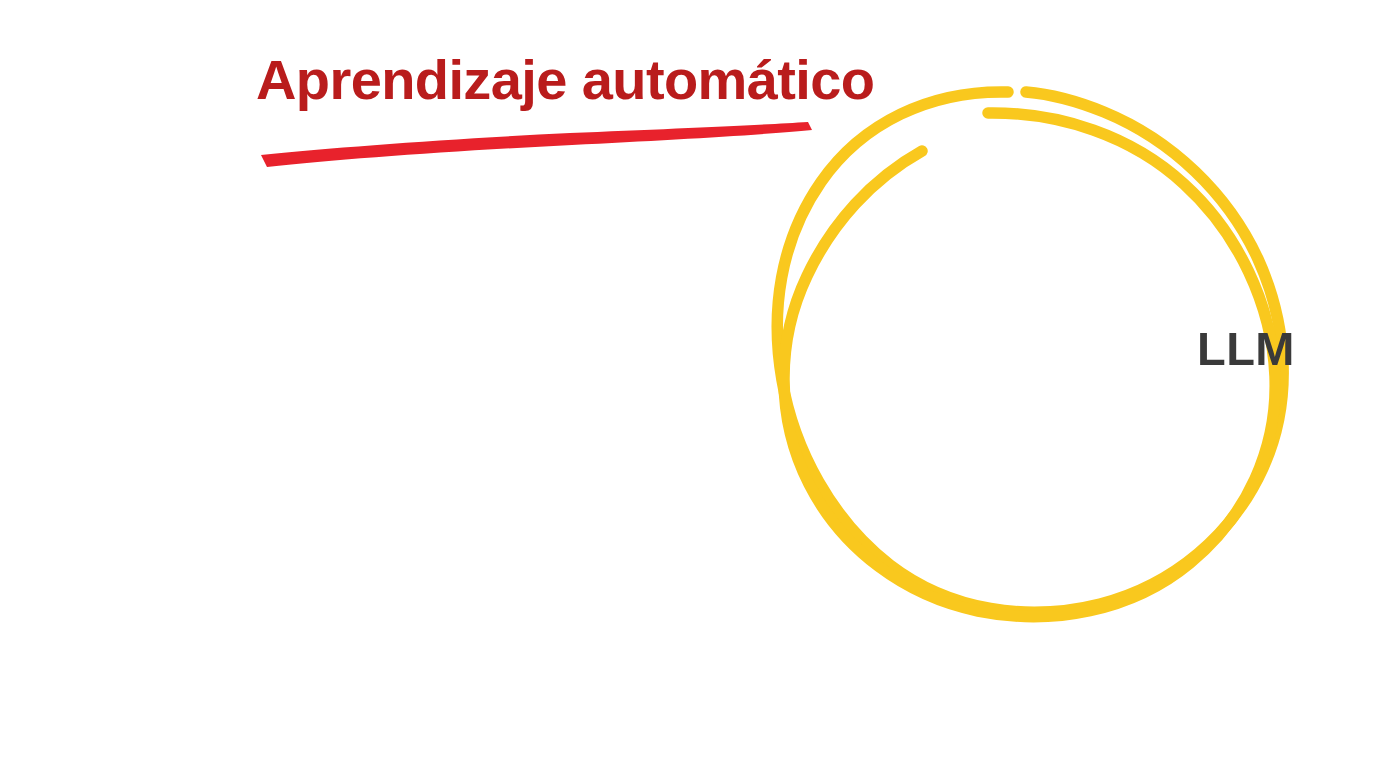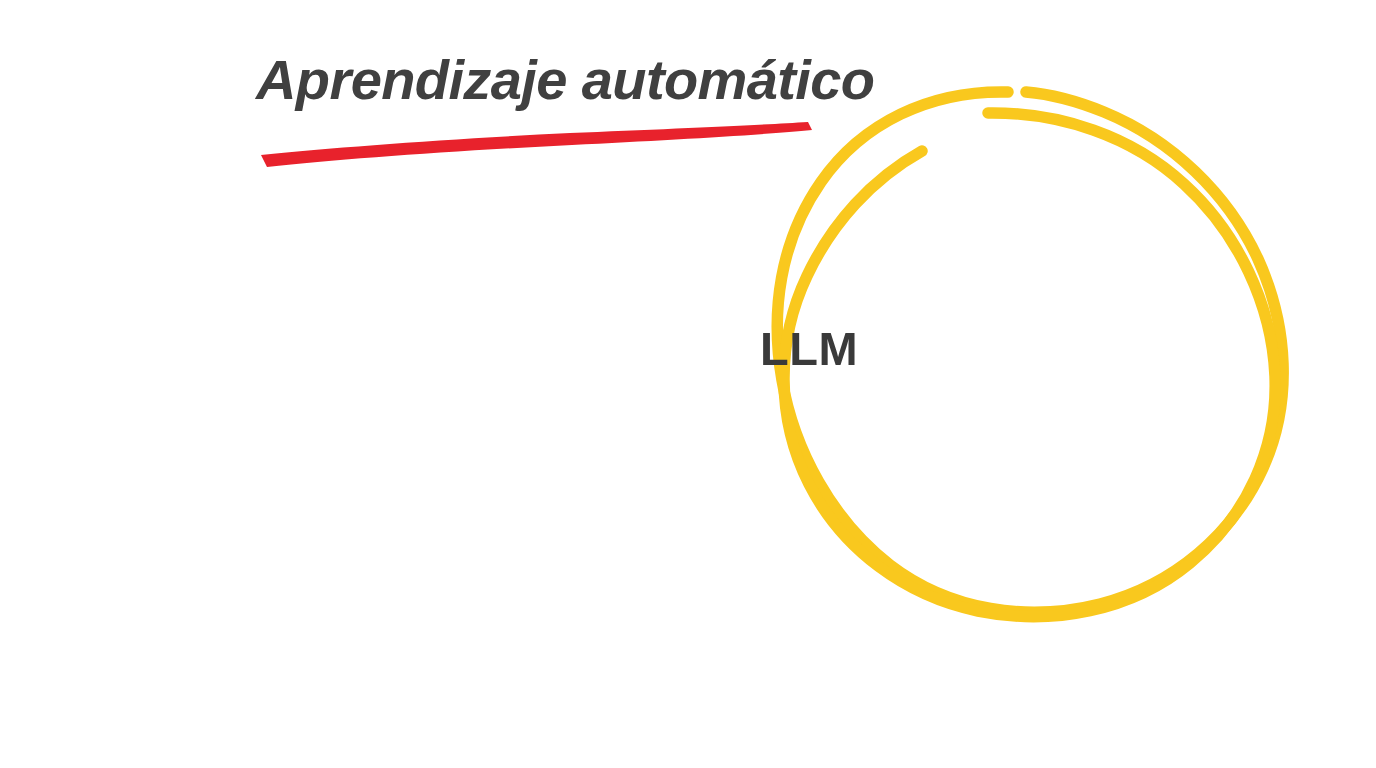--- a/index.html
+++ b/index.html
@@ -62,37 +62,37 @@
     top: 0;
     width: 545px;
     height: 570px;
     overflow: visible;
   }
   .llm-label {
     position: absolute;
     left: 0;
     top: 265px;
     width: 535px;
-    text-align: left;
+    text-align: right;
     font-family: "Liberation Sans", sans-serif;
     font-size: 47px;
     font-weight: bold;
     letter-spacing: 0.5px;
     color: #3a3a3a;
     line-height: 1;
   }
 </style>
 </head>
 <body>
 
 <div id="slide" style="background: rgb(255, 255, 255);">
 
   <div class="title-group">
 
-    <div class="slide-title" style="color: #404040; font-style: italic;">Aprendizaje automático</div>
+    <div class="slide-title" style="color: #b91c1c;">Aprendizaje automático</div>
 
     <svg class="underline-svg" viewBox="0 0 580 56">
 
       <path d="M 11 37
                C 90 29, 200 21, 320 15
                C 420 11, 510 7, 558 4
                L 562 12
                C 512 17, 420 22, 322 27
                C 202 33, 92 41, 17 49
                Z" fill="#E8222C"></path>

